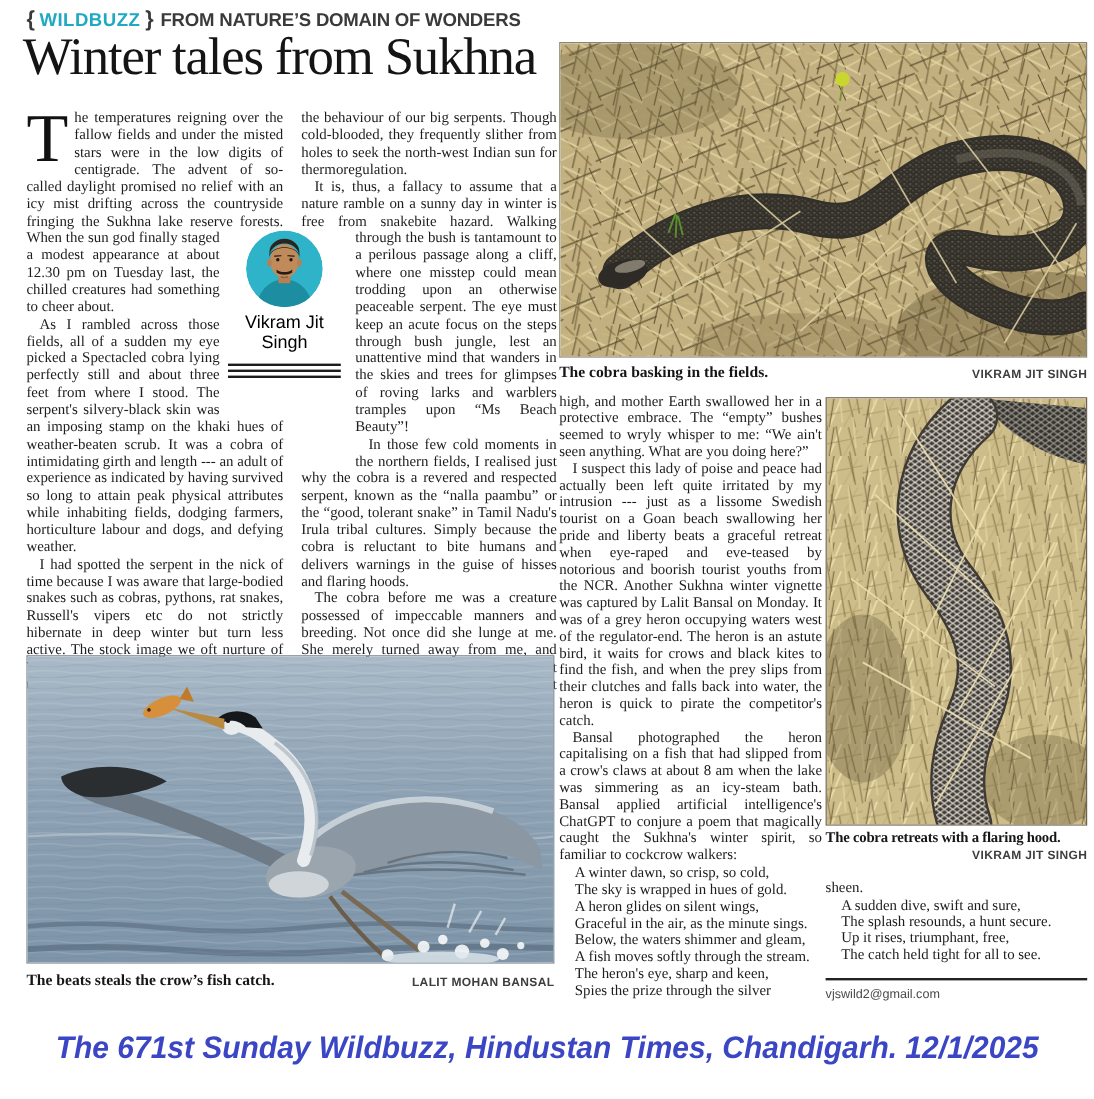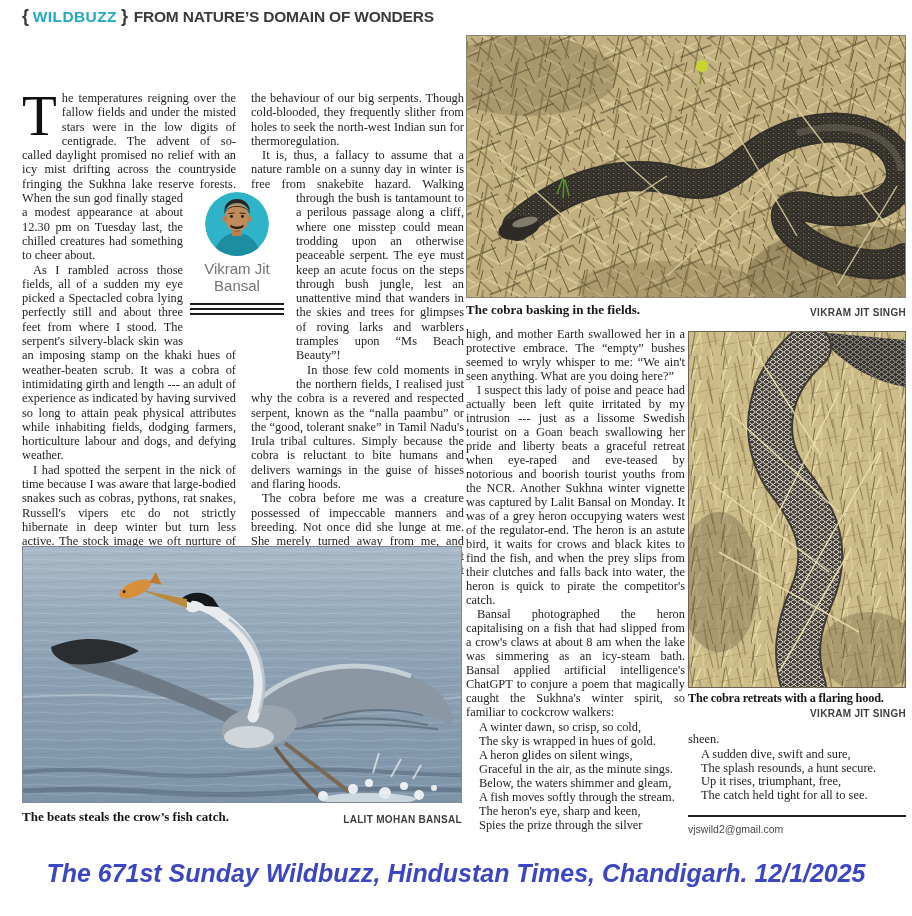--- a/index.html
+++ b/index.html
@@ -34,21 +34,21 @@
   .cutout-r{float:right;width:47px;height:148px;margin-left:6px;}
   .cutout-l{float:left;width:38px;height:186px;margin-right:7px;}
 
   .poem{margin-top:1px;}
   .poem-line{text-indent:13px;text-align:left;}
 
   
   .author{position:absolute;left:190px;top:192px;width:94px;text-align:center;}
   .author .portrait{width:64px;height:64px;display:block;margin:0 auto;}
   .author .name{font-family:"Liberation Sans",sans-serif;font-size:15px;line-height:17px;
-                color:#737373;margin-top:4px;}
+                color:#000000;margin-top:4px;}
   .author .rules{margin-top:9px;}
   .author .rules div{height:0;border-top:2px solid #1c1c1c;margin-bottom:3px;}
 
   
   figure{margin:0;padding:0;position:absolute;}
   figure svg{display:block;}
   #photo-cobra-basking{left:466px;top:35px;width:440px;height:263px;border:1px solid #8b8474;box-sizing:border-box;}
   #photo-heron{left:22px;top:546px;width:440px;height:257px;border:1px solid #7f8a94;box-sizing:border-box;}
   #photo-cobra-retreat{left:688px;top:331px;width:218px;height:357px;border:1px solid #6e6350;box-sizing:border-box;}
 
@@ -73,20 +73,21 @@
 </style>
 </head>
 <body>
 
 <div id="page">
 
   <div class="masthead">
     <span class="brace">{</span><span class="brand">WILDBUZZ</span><span class="brace">}</span><span class="tagline">FROM NATURE’S DOMAIN OF WONDERS</span>
   </div>
 
+  <h1 class="headline">Winter tales from Sukhna</h1>
 
   <div class="col" id="col1">
     <p><span class="dropcap">T</span><span>he temperatures reigning over the fallow fields and under the misted stars were in the low digits of centigrade. The advent of so-called daylight promised no relief with an icy mist drifting across the countryside fringing the Sukhna lake reserve forests. When </span><span class="cutout-r"></span><span>the sun god finally staged a modest appearance at about 12.30 pm on Tuesday last, the chilled creatures had something to cheer about.</span></p>
     <p class="ind">As I rambled across those fields, all of a sudden my eye picked a Spectacled cobra lying perfectly still and about three feet from where I stood. The serpent's silvery-black skin was an imposing stamp on the khaki hues of weather-beaten scrub. It was a cobra of intimidating girth and length --- an adult of experience as indicated by having survived so long to attain peak physical attributes while inhabiting fields, dodging farmers, horticulture labour and dogs, and defying weather.</p>
     <p class="ind">I had spotted the serpent in the nick of time because I was aware that large-bodied snakes such as cobras, pythons, rat snakes, Russell's vipers etc do not strictly hibernate in deep winter but turn less active. The stock image we oft nurture of Winnie-the-Pooh bears slumbering through the winter does not sit well with</p>
   </div>
 
   <div class="col" id="col2">
     <p>the behaviour of our big serpents. Though cold-blooded, they frequently slither from holes to seek the north-west Indian sun for thermoregulation.</p>
     <p class="ind"><span>It is, thus, a fallacy to assume that a nature ramble on a sunny day in winter is free from snakebite hazard. Walking </span><span class="cutout-l"></span><span>through the bush is tantamount to a perilous passage along a cliff, where one misstep could mean trodding upon an otherwise peaceable serpent. The eye must keep an acute focus on the steps through bush jungle, lest an unattentive mind that wanders in the skies and trees for glimpses of roving larks and warblers tramples upon “Ms Beach Beauty”!</span></p>
@@ -113,21 +114,21 @@
         <circle cx="26.5" cy="24.5" r="1.4" fill="#1e1712"></circle>
         <circle cx="37.5" cy="24.5" r="1.4" fill="#1e1712"></circle>
         <path d="M 23.5 21.5 L 29.5 21" stroke="#3a2c20" stroke-width="1.2"></path>
         <path d="M 34.5 21 L 40.5 21.5" stroke="#3a2c20" stroke-width="1.2"></path>
         <path d="M 25.5 32.5 C 28.5 35.5 35.5 35.5 38.5 32.5 L 38.5 35 C 35 37.5 29 37.5 25.5 35 Z" fill="#241c15"></path>
         <path d="M 29 38.5 C 31 39.5 33 39.5 35 38.5" stroke="#8a5c3c" stroke-width="1" fill="none"></path>
       </g>
     </svg>
     <div class="name">
       <div>Vikram Jit</div>
-      <div>Bansal</div>
+      <div>Singh</div>
     </div>
     <div class="rules">
         <div></div>
         <div></div>
         <div></div>
       </div>
   </div>
 
   <figure id="photo-cobra-basking">
     <svg width="438" height="261" viewBox="0 0 438 261">

